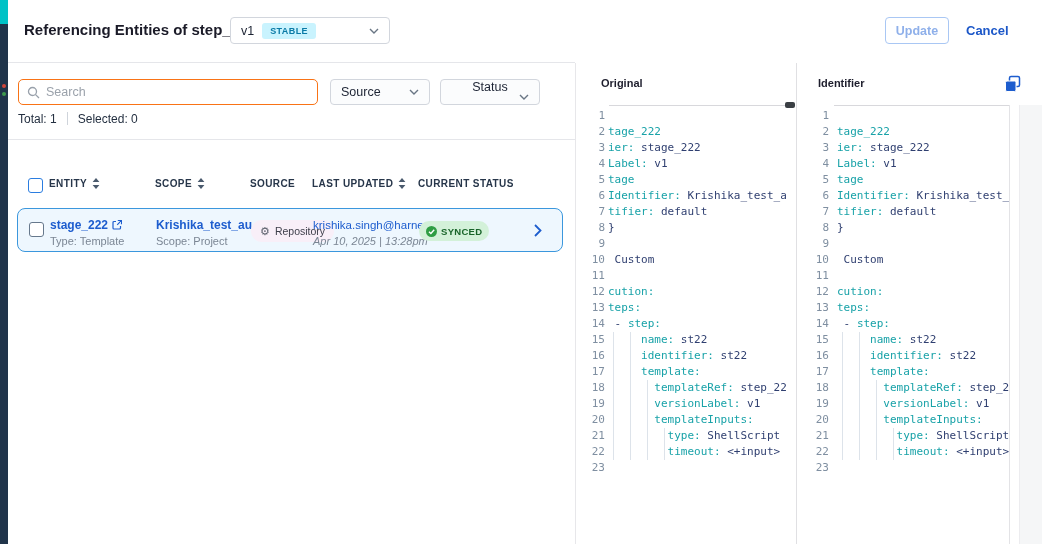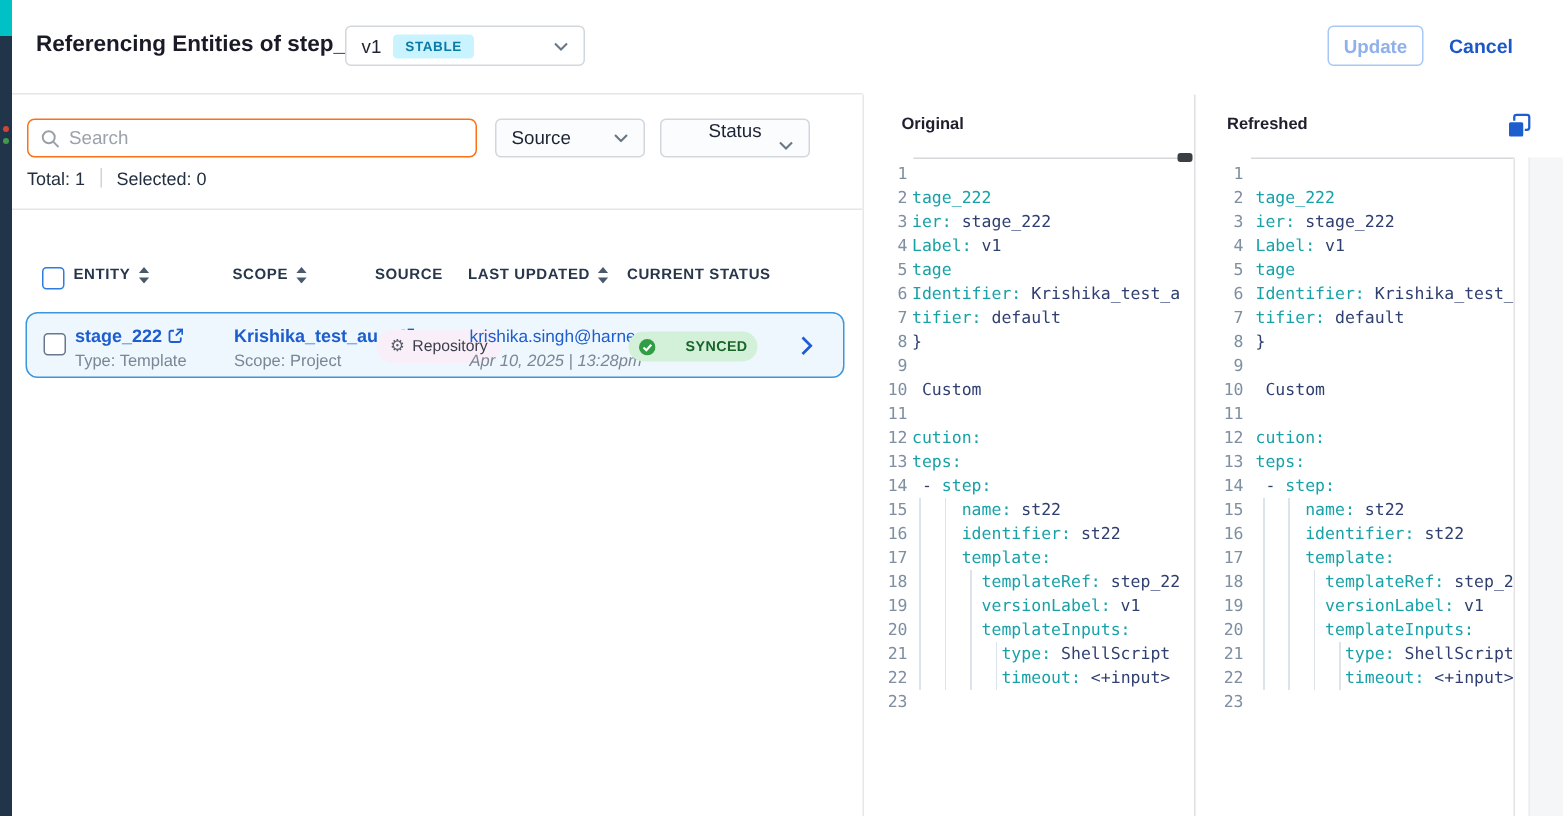--- a/index.html
+++ b/index.html
@@ -65,21 +65,21 @@
     border:1px solid #3b97dd; border-radius:8px; cursor:pointer;
   }
   .link-blue { color:#1d5dce; font-size:12px; font-weight:bold; text-decoration:none; display:inline-flex; align-items:center; gap:4px; }
   .sub-gray { color:#7b8694; font-size:11px; }
   .repo-badge {
     display:inline-flex; align-items:center; gap:5px; height:22px; padding:0 9px;
     background:#f8eff8; border-radius:11px; font-size:10.5px; color:#3d3e4a;
   }
   .repo-glyph { font-size:11px; color:#5a5f6b; line-height:1; }
   .sync-badge {
-    display:inline-flex; align-items:center; gap:20px; height:20px; padding:0 7px;
+    display:inline-flex; align-items:center; gap:4px; height:20px; padding:0 7px;
     background:#d3f1d9; border-radius:10px; font-size:9.5px; font-weight:bold;
     letter-spacing:.3px; color:#186429;
   }
 
   
   .diff-wrap { left:575px; top:63px; width:467px; height:481px; background:#fff; border-left:1px solid #e7e7ea; }
   .panel-title { font-size:11px; font-weight:bold; color:#1e1e2d; }
   .diff-vdivider { left:220px; top:0; width:1px; height:481px; background:#e0e0e3; }
   .code-rule { top:42px; height:1px; background:#d8d8dc; }
   .sb-thumb { left:209px; top:39px; width:10px; height:6px; background:#3a3f44; border-radius:2px; }
@@ -230,21 +230,21 @@
       <span>SYNCED</span>
     </div>
 
     <svg class="abs" style="left:516px; top:15px;" width="8" height="13" viewBox="0 0 8 13">
         <polyline points="1,1 6.5,6.5 1,12" fill="none" stroke="#1d5dce" stroke-width="1.8"></polyline>
       </svg>
   </div>
 
   <div class="abs diff-wrap">
     <div class="abs panel-title" style="left:25px; top:14px;">Original</div>
-    <div class="abs panel-title" style="left:242px; top:14px;">Refreshed</div>
+    <div class="abs panel-title" style="left:242px; top:14px;">Identifier</div>
 
     <svg class="abs" style="left:428px; top:12px;" width="18" height="18" viewBox="0 0 18 18">
       <rect x="5.5" y="1.5" width="10" height="10" rx="1.5" fill="none" stroke="#1d5dce" stroke-width="1.5"></rect>
       <rect x="1.5" y="6" width="10.5" height="10.5" rx="1.5" fill="#1d5dce" stroke="#ffffff" stroke-width="1"></rect>
     </svg>
 
     <div class="abs diff-vdivider"></div>
     <div class="abs code-rule" style="left:33px; width:177px;"></div>
     <div class="abs code-rule" style="left:258px; width:175px;"></div>
     <div class="abs sb-thumb"></div>

